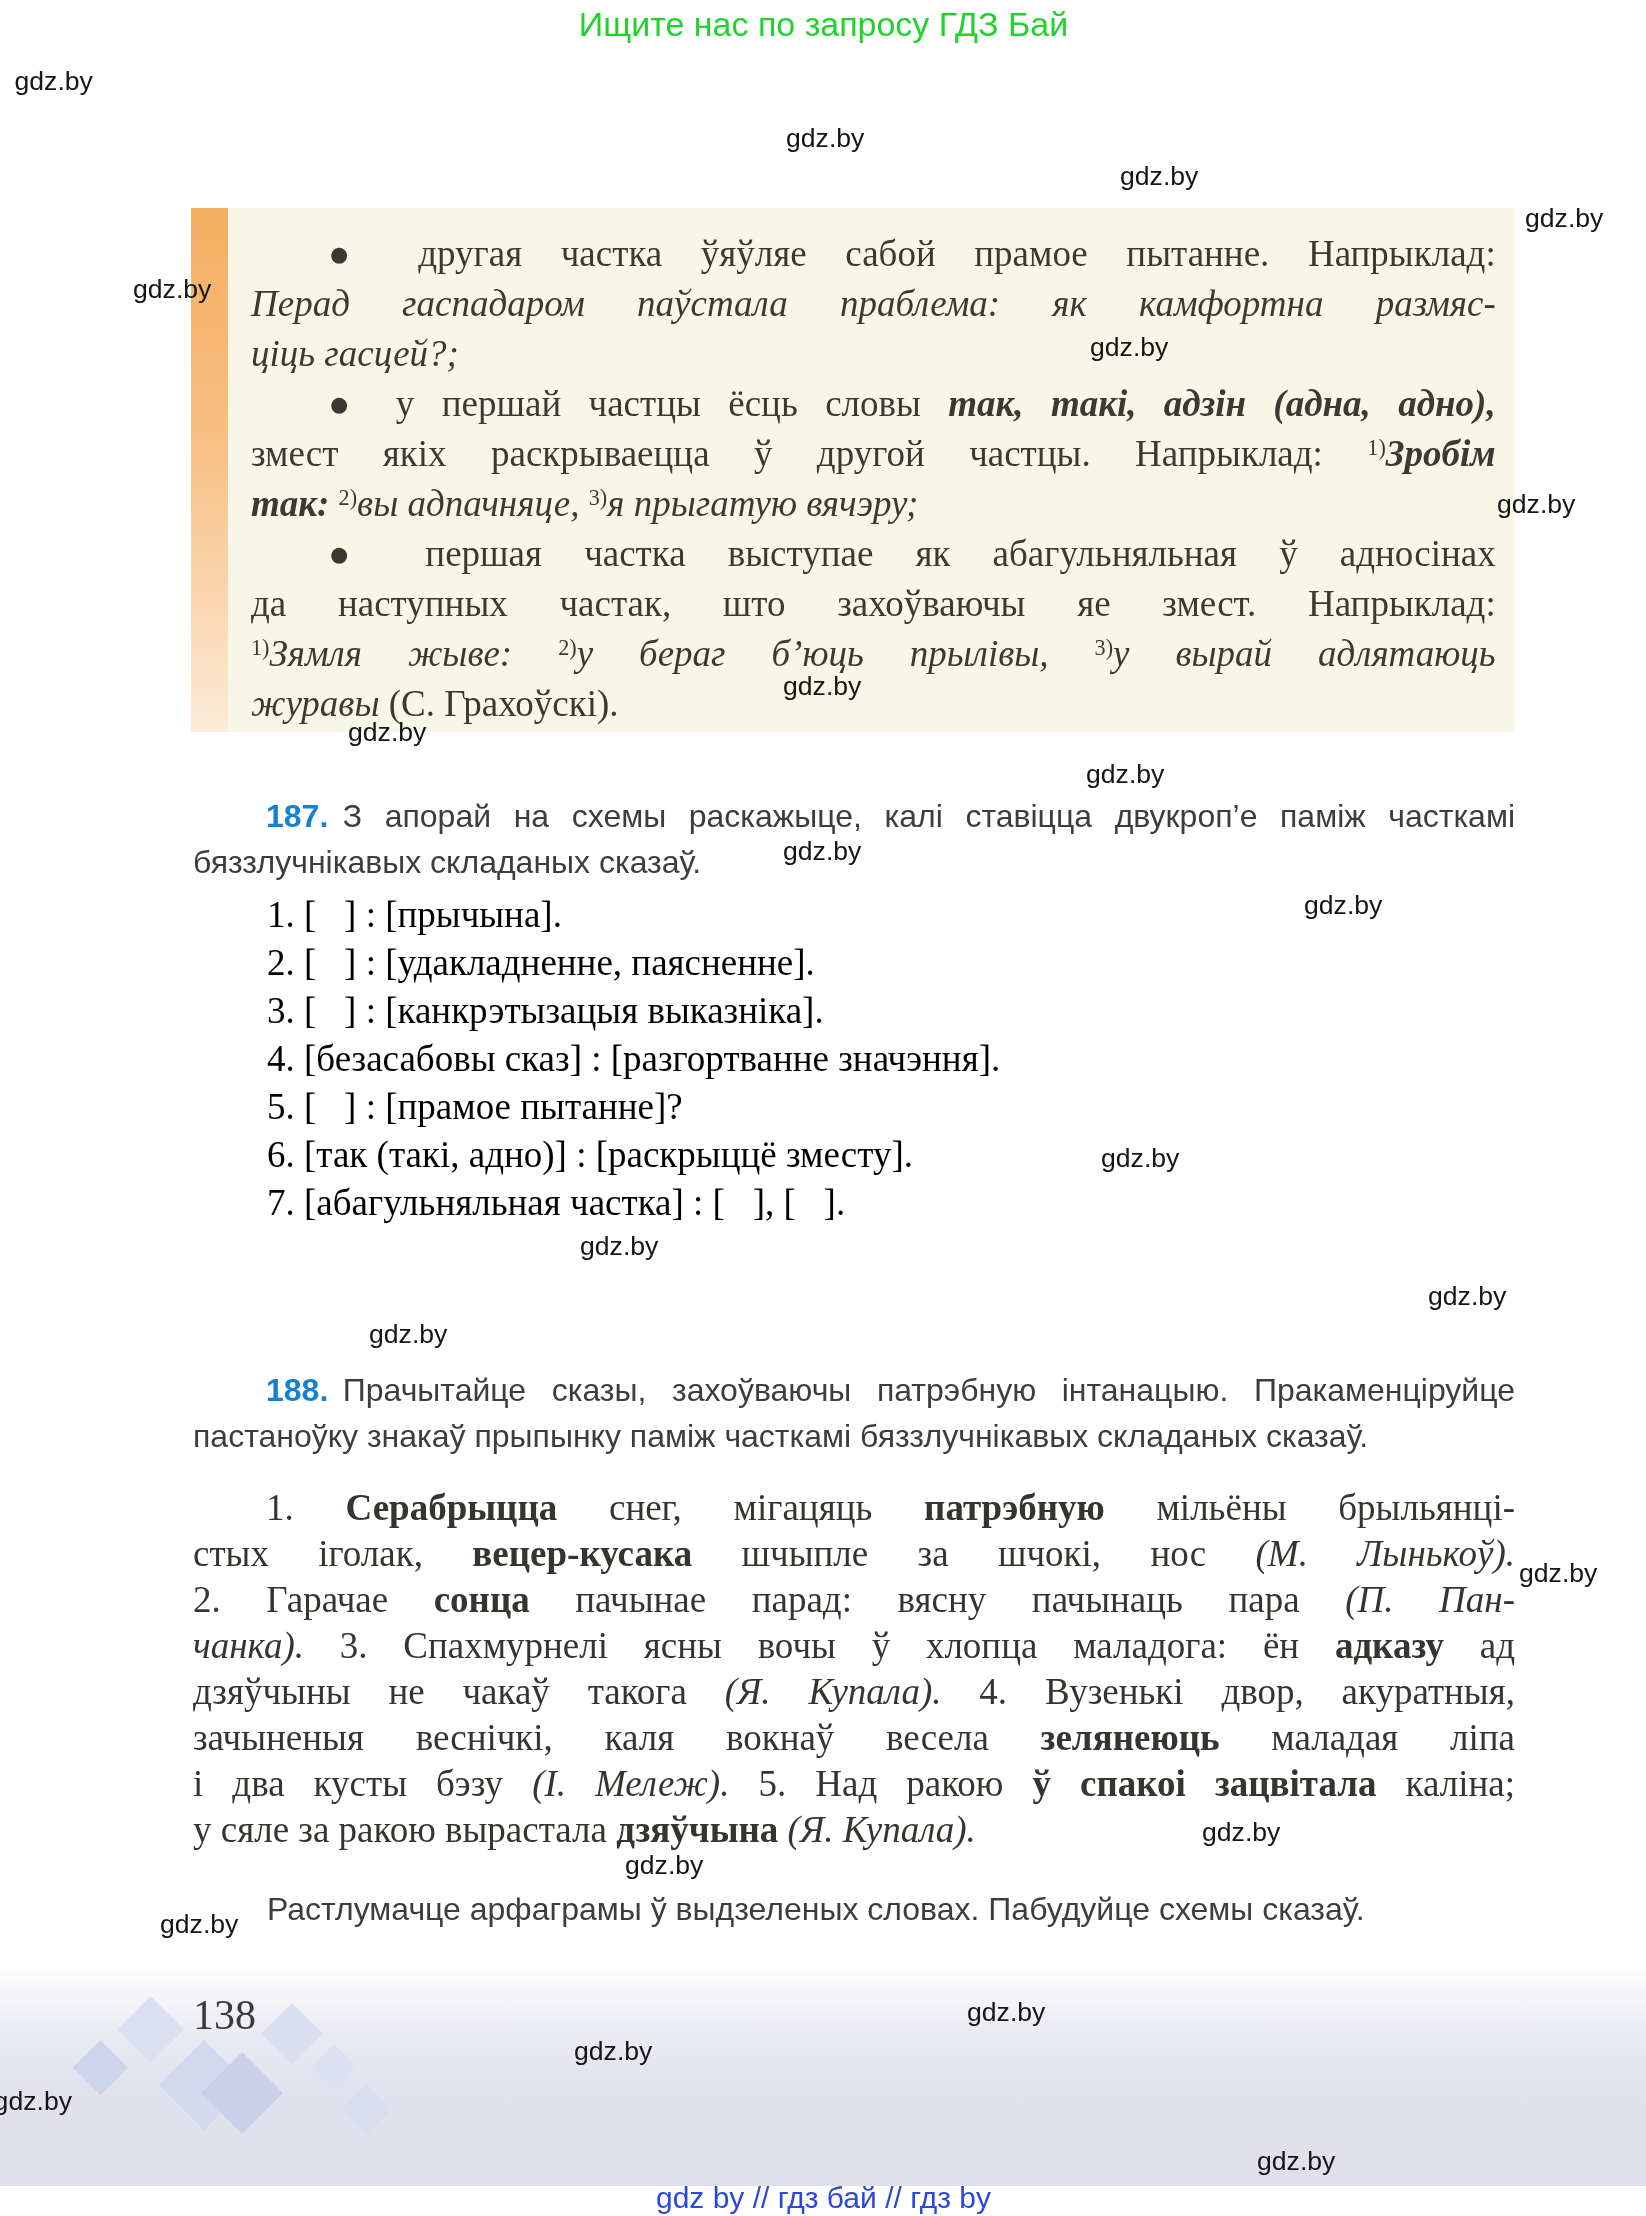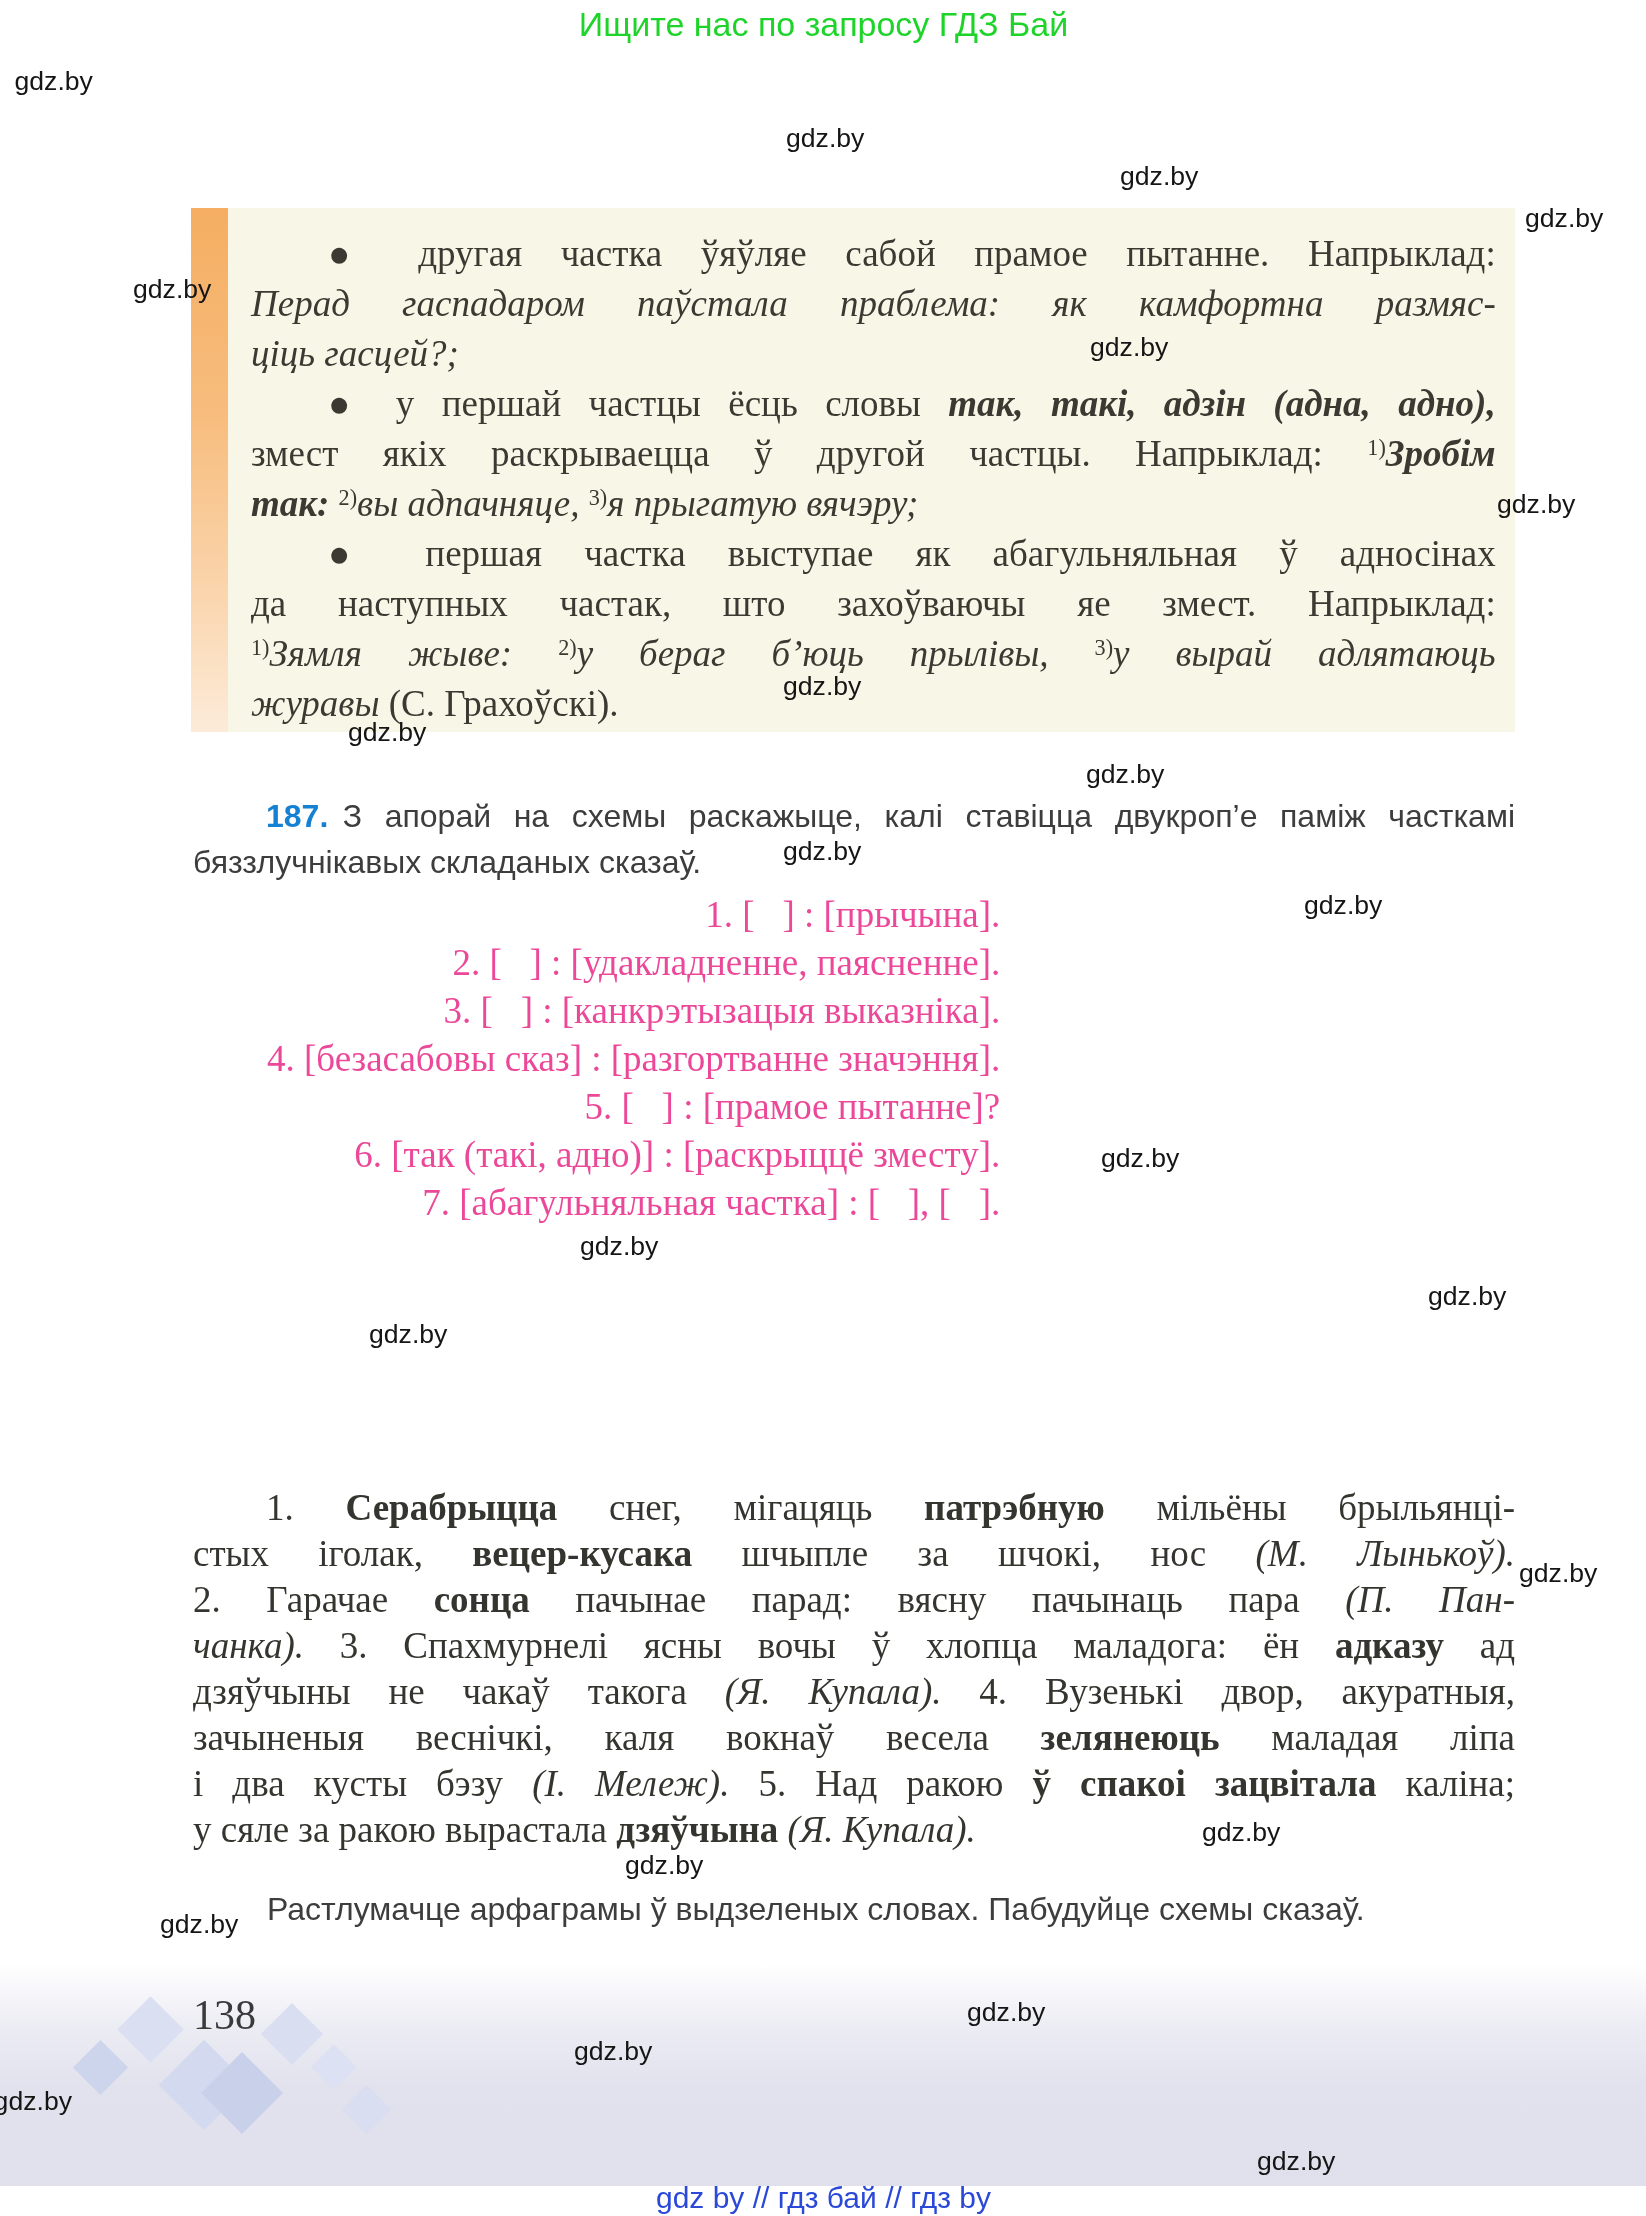--- a/index.html
+++ b/index.html
@@ -43,21 +43,21 @@
     position:absolute;left:193px;width:1322px;
     font-family:"Liberation Sans",sans-serif;font-size:32px;line-height:46px;color:#3d3d3d;
   }
   .ex-head .line1{text-indent:73px;text-align:justify;text-align-last:justify;}
   .exnum{color:#1581d3;font-weight:bold;margin-right:14.5px;}
   #ex187-head{top:793px;}
   #ex188-head{top:1367px;}
   
   .scheme-list{
     position:absolute;left:267px;top:891px;
-    font-size:37px;line-height:48px;color:#ec4899;text-align:right;
+    font-size:37px;line-height:48px;color:#000000;
   }
   .scheme-item{white-space:pre;height:48px;}
   
   .followup{
     position:absolute;left:267px;width:1257px;
     font-family:"Liberation Sans",sans-serif;font-size:32px;color:#3d3d3d;
   }
   #followup-187{top:1262px;}
   #followup-188{top:1891px;}
   
@@ -125,20 +125,24 @@
       <div class="scheme-item">1. [   ] : [прычына].</div>
       <div class="scheme-item">2. [   ] : [удакладненне, паясненне].</div>
       <div class="scheme-item">3. [   ] : [канкрэтызацыя выказніка].</div>
       <div class="scheme-item">4. [безасабовы сказ] : [разгортванне значэння].</div>
       <div class="scheme-item">5. [   ] : [прамое пытанне]?</div>
       <div class="scheme-item">6. [так (такі, адно)] : [раскрыццё зместу].</div>
       <div class="scheme-item">7. [абагульняльная частка] : [   ], [   ].</div>
     </div>
 
 
+  <div class="ex-head" id="ex188-head">
+    <div class="line1"><span class="exnum">188.</span><span>Прачытайце сказы, захоўваючы патрэбную інтанацыю. Пракаменціруйце</span></div>
+    <div>пастаноўку знакаў прыпынку паміж часткамі бяззлучнікавых складаных сказаў.</div>
+  </div>
 
   <div class="sentences">
       <div class="sent-line ind90 full"><span class="seg-r">1. </span><span class="seg-b">Серабрыцца</span><span class="seg-r"> снег, мігацяць </span><span class="seg-b">патрэбную</span><span class="seg-r"> мільёны брыльянці-</span></div>
       <div class="sent-line full"><span class="seg-r">стых іголак, </span><span class="seg-b">вецер-кусака</span><span class="seg-r"> шчыпле за шчокі, нос </span><span class="seg-i">(М. Лынькоў).</span></div>
       <div class="sent-line full"><span class="seg-r">2. Гарачае </span><span class="seg-b">сонца</span><span class="seg-r"> пачынае парад: вясну пачынаць пара </span><span class="seg-i">(П. Пан-</span></div>
       <div class="sent-line full"><span class="seg-i">чанка).</span><span class="seg-r"> 3. Спахмурнелі ясны вочы ў хлопца маладога: ён </span><span class="seg-b">адказу</span><span class="seg-r"> ад</span></div>
       <div class="sent-line full"><span class="seg-r">дзяўчыны не чакаў такога </span><span class="seg-i">(Я. Купала).</span><span class="seg-r"> 4. Вузенькі двор, акуратныя,</span></div>
       <div class="sent-line full"><span class="seg-r">зачыненыя веснічкі, каля вокнаў весела </span><span class="seg-b">зелянеюць</span><span class="seg-r"> маладая ліпа</span></div>
       <div class="sent-line full"><span class="seg-r">і два кусты бэзу </span><span class="seg-i">(І. Мележ).</span><span class="seg-r"> 5. Над ракою </span><span class="seg-b">ў спакоі зацвітала</span><span class="seg-r"> каліна;</span></div>
       <div class="sent-line"><span class="seg-r">у сяле за ракою вырастала </span><span class="seg-b">дзяўчына</span><span class="seg-r"> </span><span class="seg-i">(Я. Купала).</span></div>

